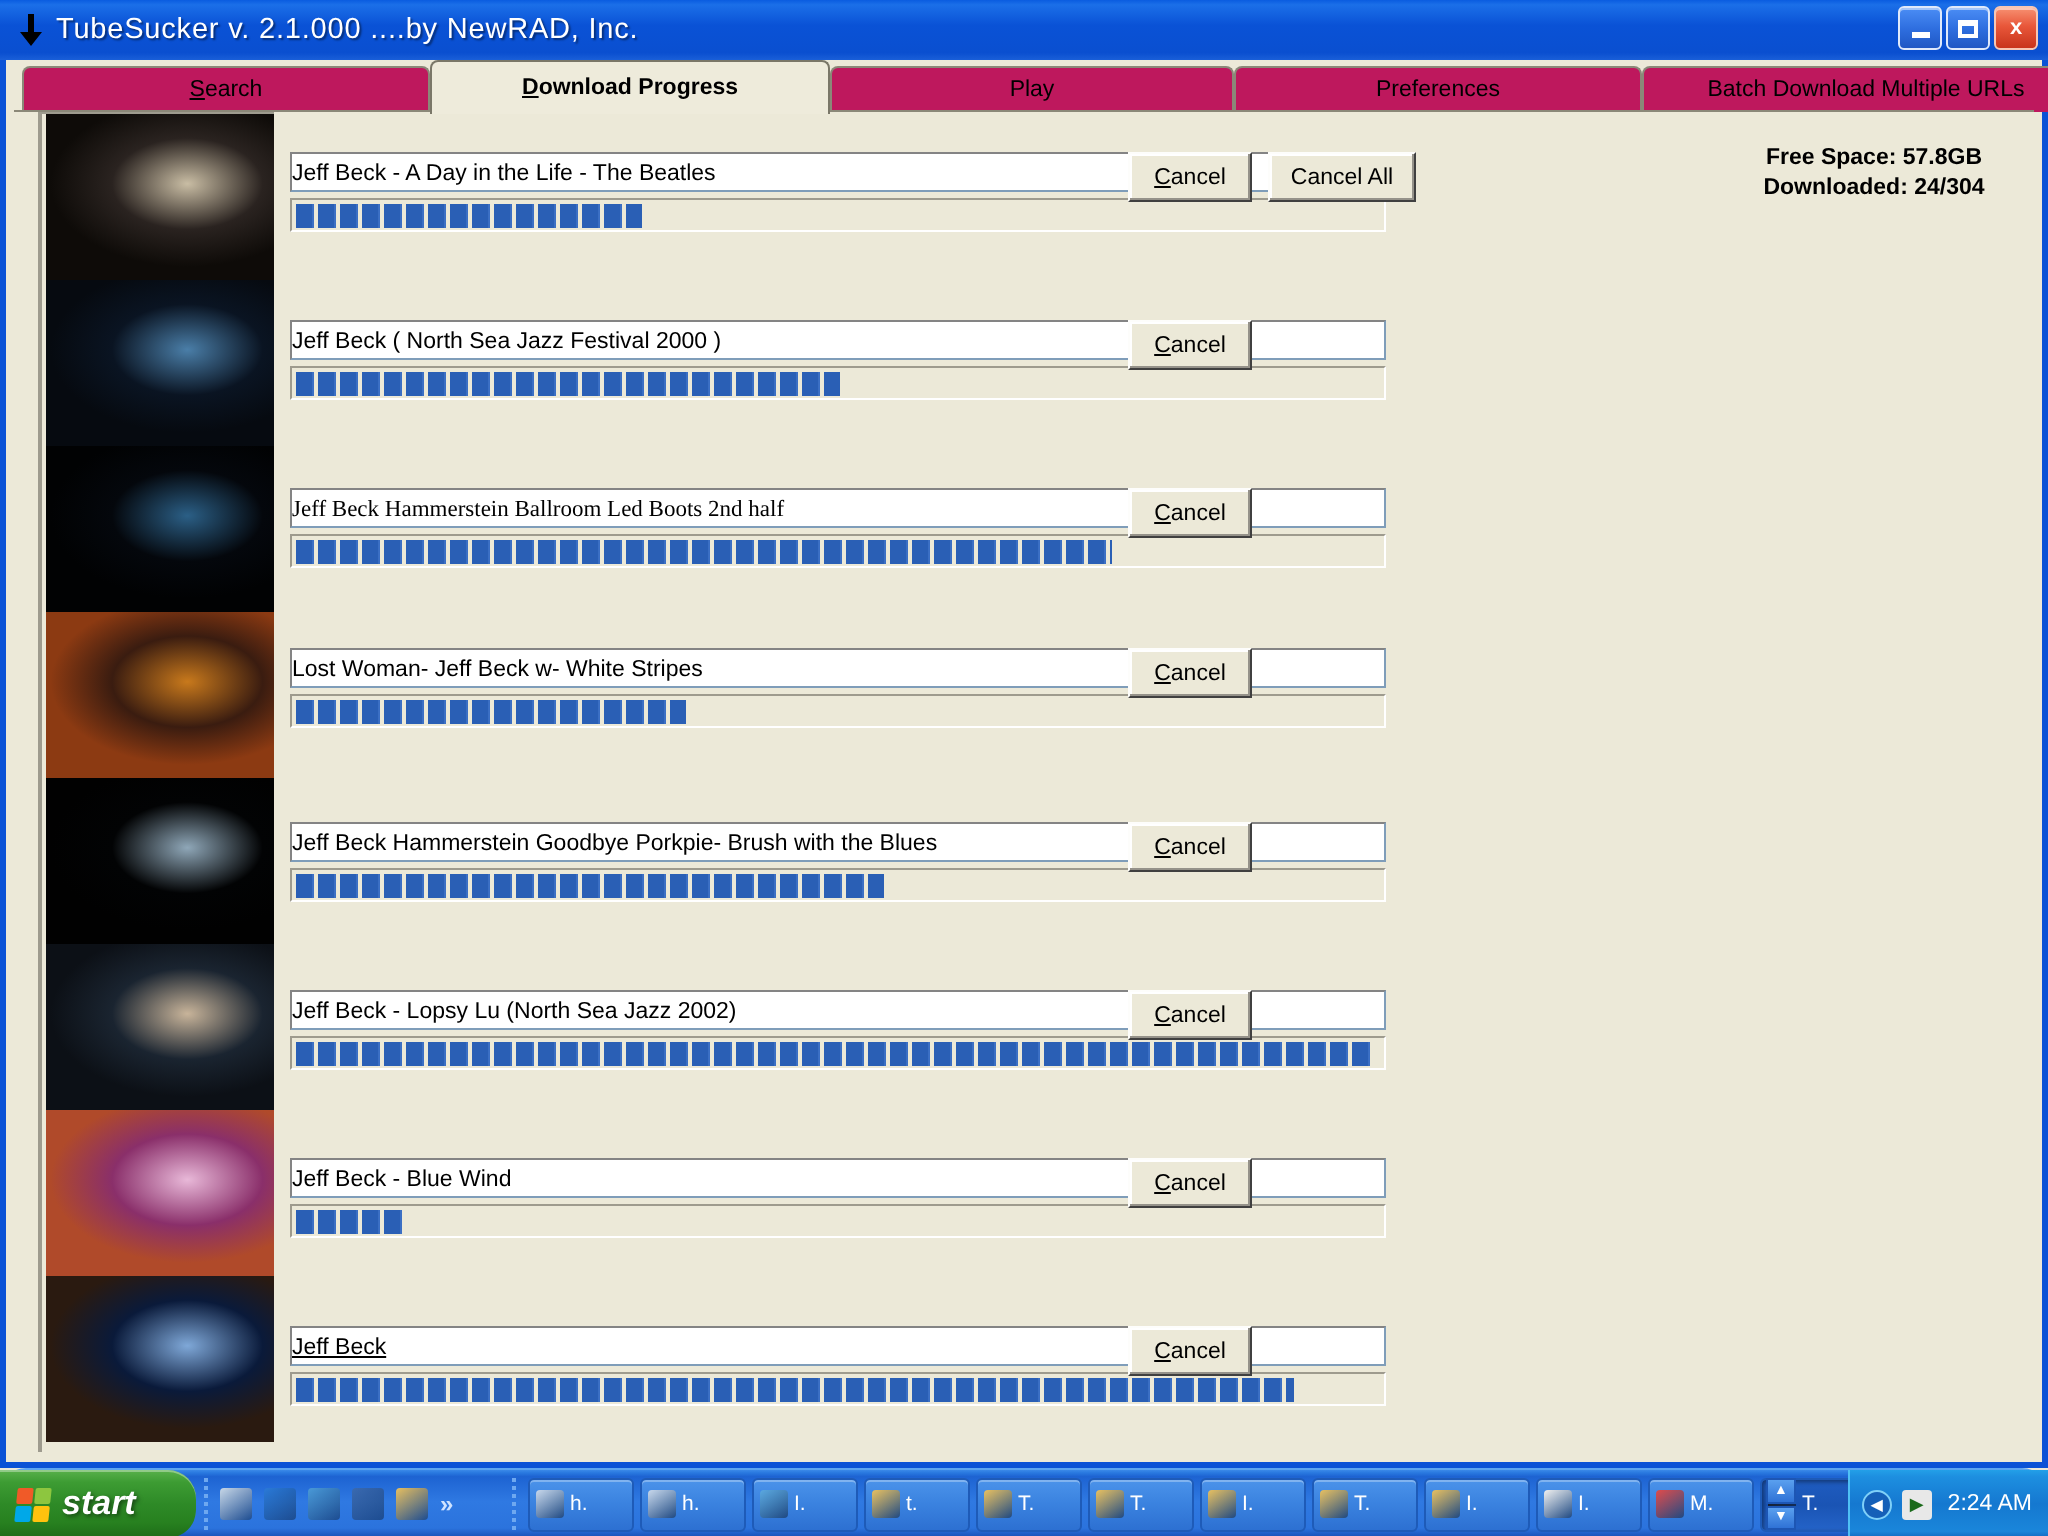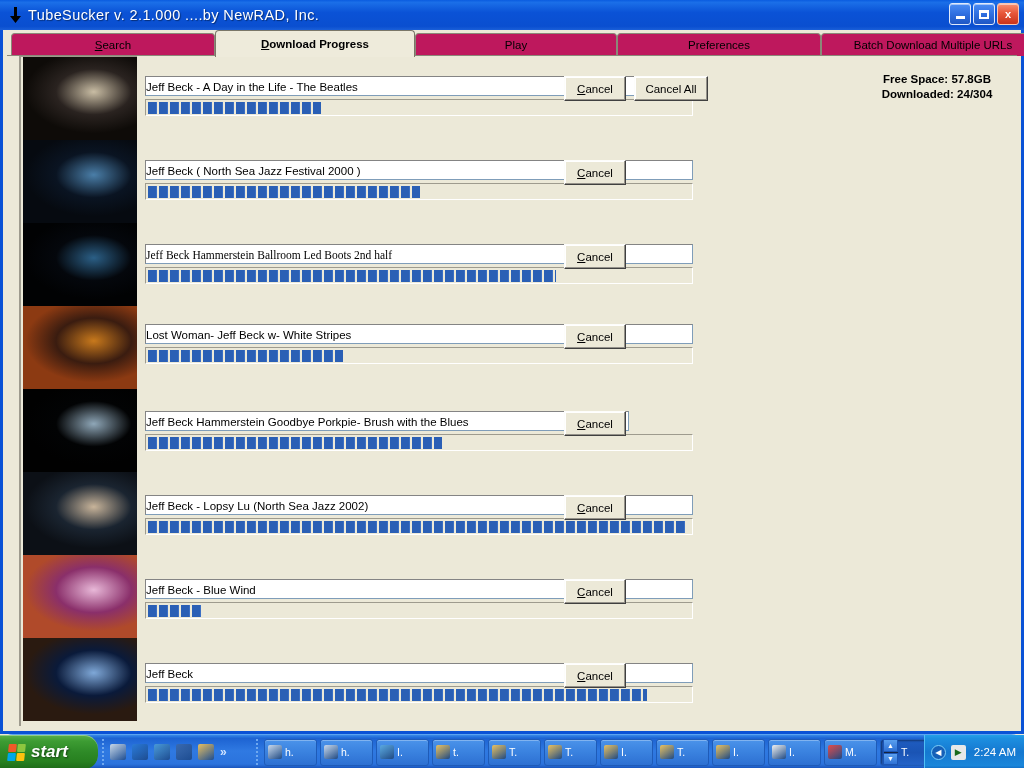--- a/index.html
+++ b/index.html
@@ -334,21 +334,21 @@
         <div class="dl-row" style="left: 0px; top: 268px; width: 1010px; height: 60px;">
           <div class="dl-title" style="left: 138px; top: 0px; width: 548px;">Lost Woman- Jeff Beck w- White Stripes</div>
           <div class="pbar" style="left: 138px; top: 23px; width: 548px;">
             <div class="chunks" style="width: 195px;"></div>
           </div>
           <div class="btn" style="left: 557px; top: 0px; width: 62px;">
             <span><span class="acc">C</span>ancel</span>
           </div>
         </div>
         <div class="dl-row" style="left: 0px; top: 355px; width: 1010px; height: 60px;">
-          <div class="dl-title" style="left: 138px; top: 0px; width: 484px;">Jeff Beck Hammerstein Goodbye Porkpie- Brush with the Blues</div>
+          <div class="dl-title" style="left: 138px; top: 0px; width: 548px;">Jeff Beck Hammerstein Goodbye Porkpie- Brush with the Blues</div>
           <div class="pbar" style="left: 138px; top: 23px; width: 548px;">
             <div class="chunks" style="width: 294px;"></div>
           </div>
           <div class="btn" style="left: 557px; top: 0px; width: 62px;">
             <span><span class="acc">C</span>ancel</span>
           </div>
         </div>
         <div class="dl-row" style="left: 0px; top: 439px; width: 1010px; height: 60px;">
           <div class="dl-title" style="left: 138px; top: 0px; width: 548px;">Jeff Beck - Lopsy Lu (North Sea Jazz 2002)</div>
           <div class="pbar" style="left: 138px; top: 23px; width: 548px;">
@@ -361,21 +361,21 @@
         <div class="dl-row" style="left: 0px; top: 523px; width: 1010px; height: 60px;">
           <div class="dl-title" style="left: 138px; top: 0px; width: 548px;">Jeff Beck - Blue Wind</div>
           <div class="pbar" style="left: 138px; top: 23px; width: 548px;">
             <div class="chunks" style="width: 55px;"></div>
           </div>
           <div class="btn" style="left: 557px; top: 0px; width: 62px;">
             <span><span class="acc">C</span>ancel</span>
           </div>
         </div>
         <div class="dl-row" style="left: 0px; top: 607px; width: 1010px; height: 60px;">
-          <div class="dl-title" style="left: 138px; top: 0px; width: 548px;">Jeff Beck</div>
+          <div class="dl-title" style="left: 138px; top: 0px; width: 548px; text-decoration: underline;">Jeff Beck</div>
           <div class="pbar" style="left: 138px; top: 23px; width: 548px;">
             <div class="chunks" style="width: 499px;"></div>
           </div>
           <div class="btn" style="left: 557px; top: 0px; width: 62px;">
             <span><span class="acc">C</span>ancel</span>
           </div>
         </div>
       </div>
     <div id="infopanel">
       <div>Free Space: 57.8GB</div>

